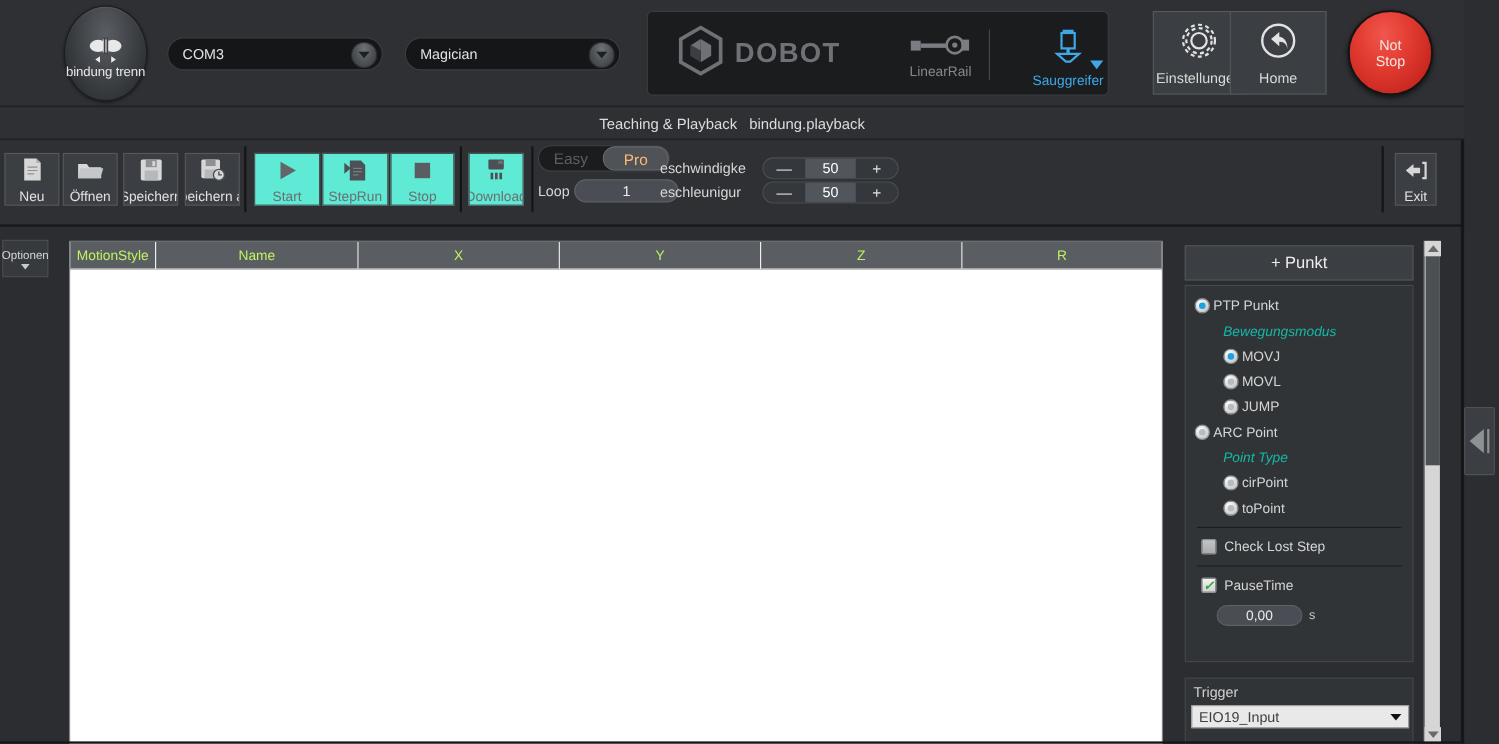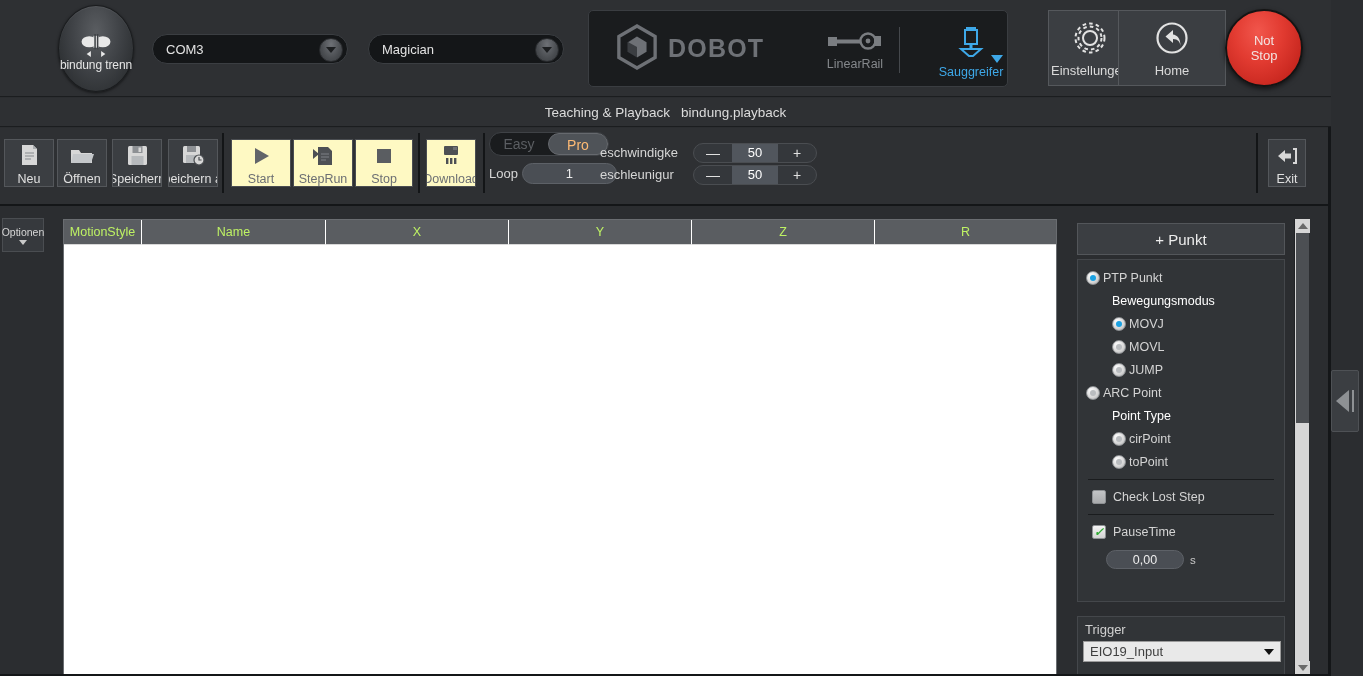--- a/index.html
+++ b/index.html
@@ -88,21 +88,21 @@
   }
 
   
   .sqbtn{
     position:absolute; background:#3b3e42; border:1px solid #55585c;
     display:flex; flex-direction:column; align-items:center; justify-content:center;
     cursor:pointer;
   }
   .sqbtn .lbl{ font-size:13px; color:#dadada; margin-top:2px; }
   #btn-settings{ left:1016px; top:10px; width:84px; height:76px;margin-left:32px; }
-  #btn-home{ left:1118px; top:10px; width:108px; height:76px; }
+  #btn-home{ left:1118px; top:10px; width:88px; height:76px; }
 
   .estop{
     position:absolute; left:1225px; top:9px; width:78px; height:78px; border-radius:50%;
     background: radial-gradient(ellipse at 42% 28%, #f1564c 0%, #e23b31 40%, #c92820 75%, #a81d16 100%);
     border:2px solid #141414;
     box-shadow:0 2px 5px rgba(0,0,0,.6);
     display:flex; flex-direction:column; align-items:center; justify-content:center;
     cursor:pointer;
   }
   .estop span{ font-size:13px; color:#f2e4e2; line-height:15px; }
@@ -122,21 +122,21 @@
     background:#2e3033; border-bottom:2px solid #141618;
   }
   .tbtn{
     position:absolute; top:139px; width:50px; height:48px;
     background:#3b3e42; border:1px solid #54575b;
     display:flex; flex-direction:column; align-items:center; justify-content:flex-end;
     cursor:pointer; overflow:hidden;
   }
   .tbtn .lbl{ font-size:12.5px; color:#e0e0e0; white-space:nowrap; margin-top:2px; }
   .tbtn.dis .lbl{ color:#6c6f73; }
-  .tbtn.dis{ background:#fef9c3; border-color:#4a4d51; }
+  .tbtn.dis{ background:#5eead4; border-color:#4a4d51; }
   #tb-neu{ left:4px; }
   #tb-open{ left:57px; }
   #tb-save{ left:112px; }
   #tb-saveas{ left:168px; }
   #tb-start{ left:231px; width:60px; }
   #tb-steprun{ left:293px; width:60px; }
   #tb-stop{ left:355px; width:58px; }
   #tb-download{ left:426px; width:50px; }
   #tb-exit{ left:1268px; width:38px; background:#3b3e42; border-color:#54575b; }
 
@@ -232,21 +232,21 @@
     width:14px; height:14px; border-radius:50%;
     background: radial-gradient(circle at 35% 30%, #ffffff 0%, #d5d5d5 60%, #a8abae 100%);
     border:1px solid #8e9194; position:relative; flex:none;
   }
   .radio .dot{
     position:absolute; left:3px; top:3px; width:6px; height:6px; border-radius:50%;
     background:#b9bcbf;
   }
   .radio.on .dot{ background:#1ba1e2; }
   .radio-row .txt{ font-size:12.5px; color:#d4d4d4; margin-left:3px; }
-  .sublabel{ font-size:12.5px; color:#ffffff; }
+  .sublabel{ font-size:12.5px; color:#14b8a6;font-style:italic; }
 
   .hr{ height:1px; background:#1a1c1e; margin:6px 10px; }
 
   .chk-row{ display:flex; align-items:center; height:22px; cursor:pointer; }
   .chk{
     width:14px; height:14px; border-radius:2px;
     background: linear-gradient(#f4f4f4,#d2d2d2); border:1px solid #8e9194;
     display:flex; align-items:center; justify-content:center; flex:none;
   }
   .chk.gray{ background:linear-gradient(#c2c4c6,#a9abad); }

